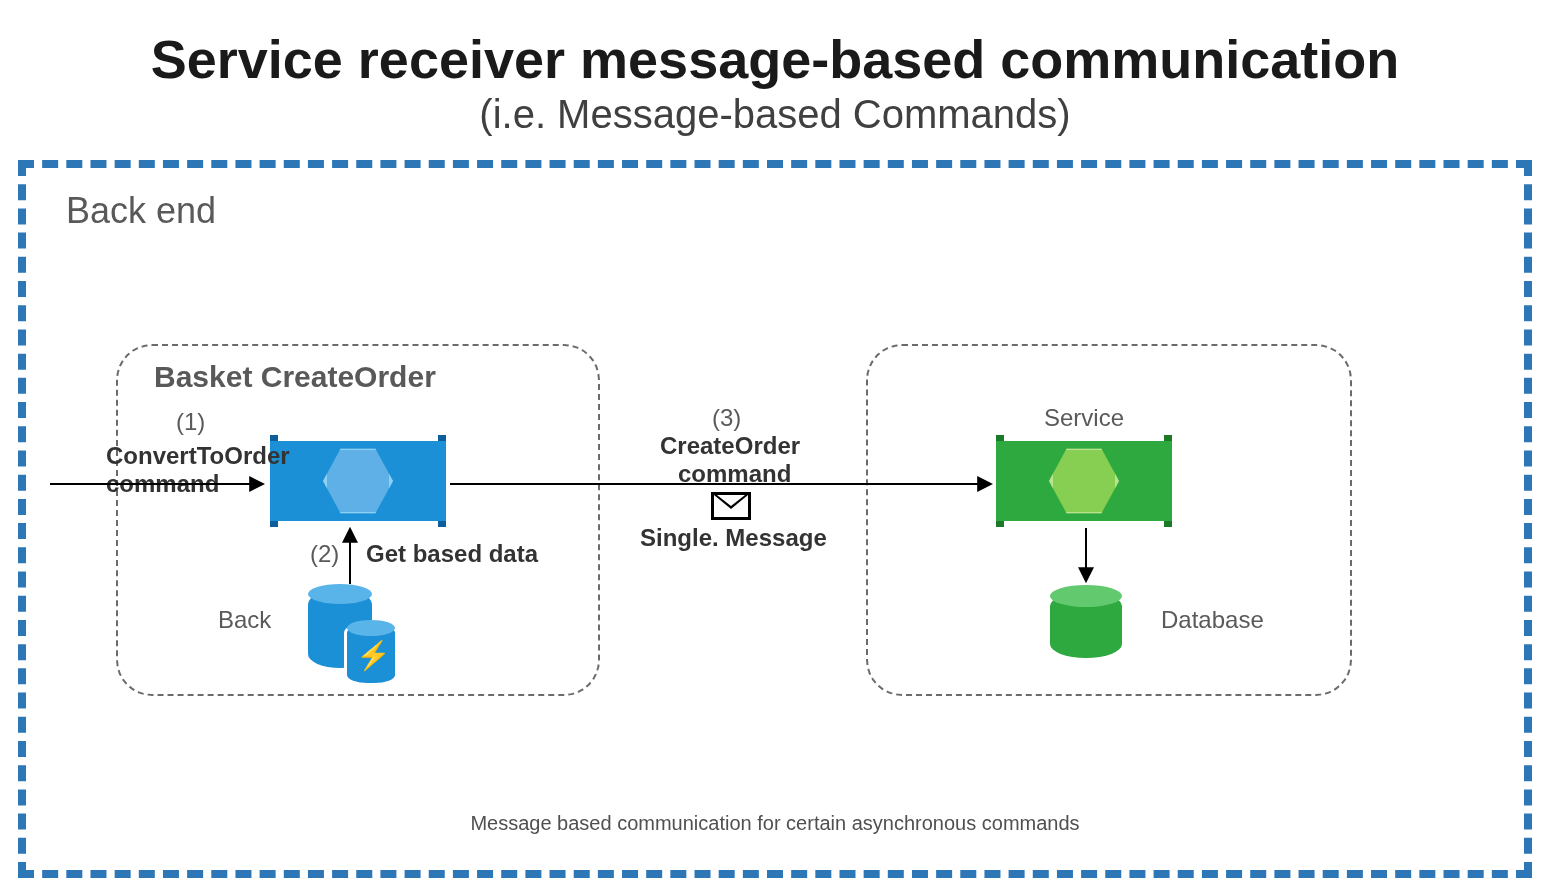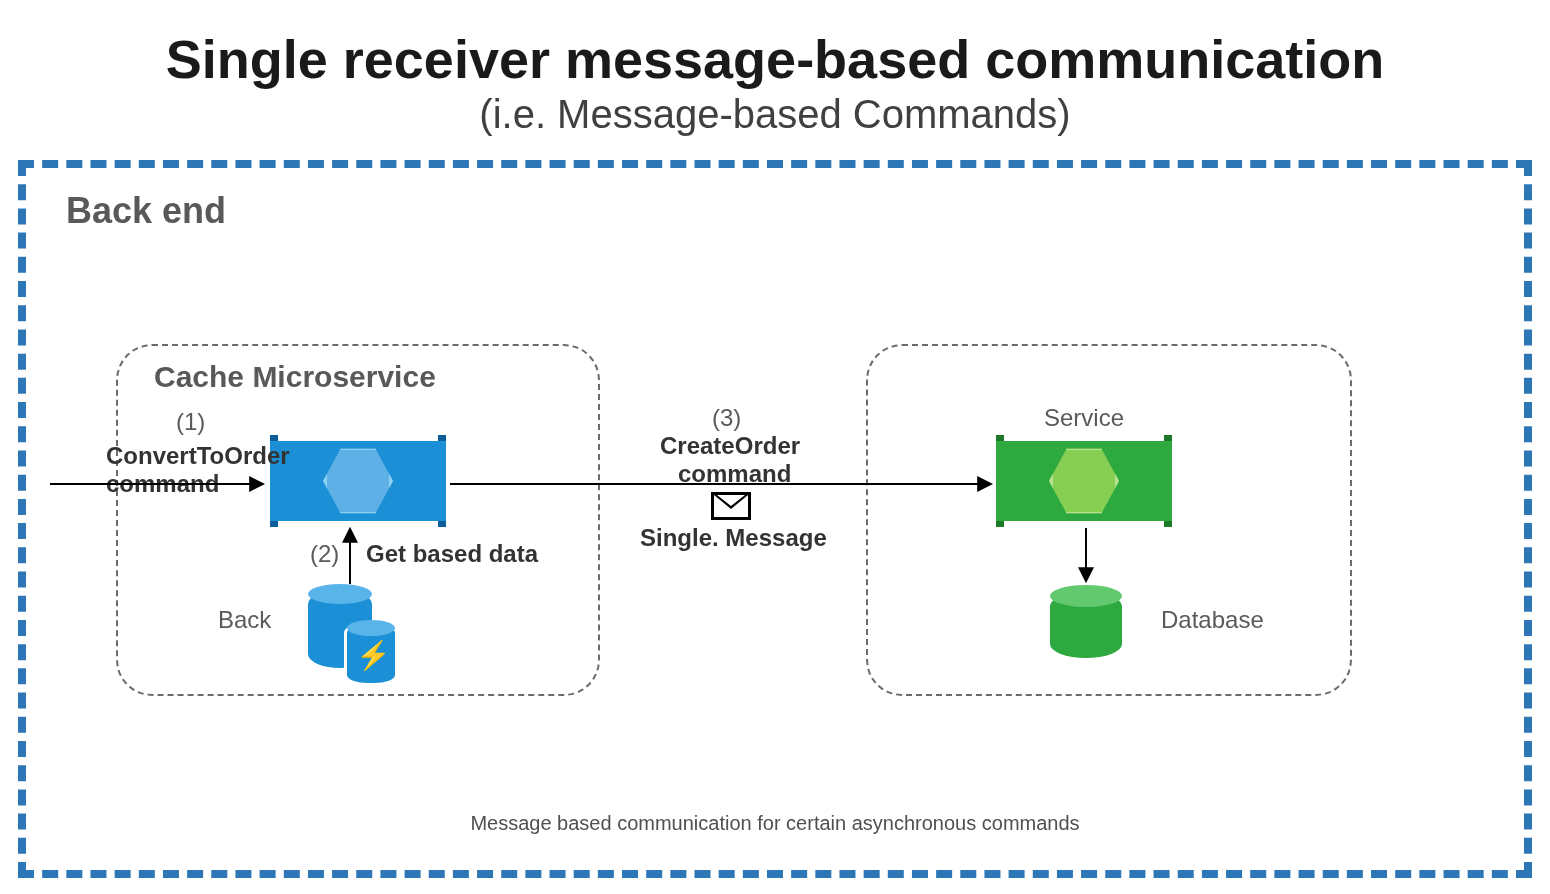--- a/index.html
+++ b/index.html
@@ -42,21 +42,21 @@
     width: 1514px;
     height: 718px;
     border: 8px dashed #2d77b7;
     box-sizing: border-box;
   }
   .backend-label {
     position: absolute;
     left: 66px;
     top: 190px;
     font-size: 36px;
-    font-weight: 700;
+    font-weight: 400;
     color: #595959;
   }
   .micro-box {
     position: absolute;
     border: 2px dashed #6b6b6b;
     border-radius: 36px;
     box-sizing: border-box;
   }
   .micro-title {
     position: absolute;
@@ -175,28 +175,28 @@
   }
 
   
   svg.arrows { position:absolute; left:0; top:0; width:1550px; height:894px; pointer-events:none; }
 </style>
 </head>
 <body>
 
 <div class="canvas">
 
-  <div class="title">Single receiver message-based communication</div>
+  <div class="title">Service receiver message-based communication</div>
   <div class="subtitle">(i.e. Message-based Commands)</div>
 
   <div class="backend-box"></div>
   <div class="backend-label">Back end</div>
 
   <div class="micro-box" style="left:116px; top:344px; width:484px; height:352px;"></div>
-  <div class="micro-title" style="left:154px; top:360px;">Cache Microservice</div>
+  <div class="micro-title" style="left:154px; top:360px;">Basket CreateOrder</div>
 
   <div class="micro-box" style="left:866px; top:344px; width:486px; height:352px;"></div>
 
   <div class="small-label" style="left:320px; top:404px;margin-top:48px;">Web API</div>
   <div class="svc blue" style="left:270px; top:441px;">
     <div class="rect"></div>
       <div class="bar-l"></div>
       <div class="bar-r"></div>
       <div class="hex"></div>
   </div>

